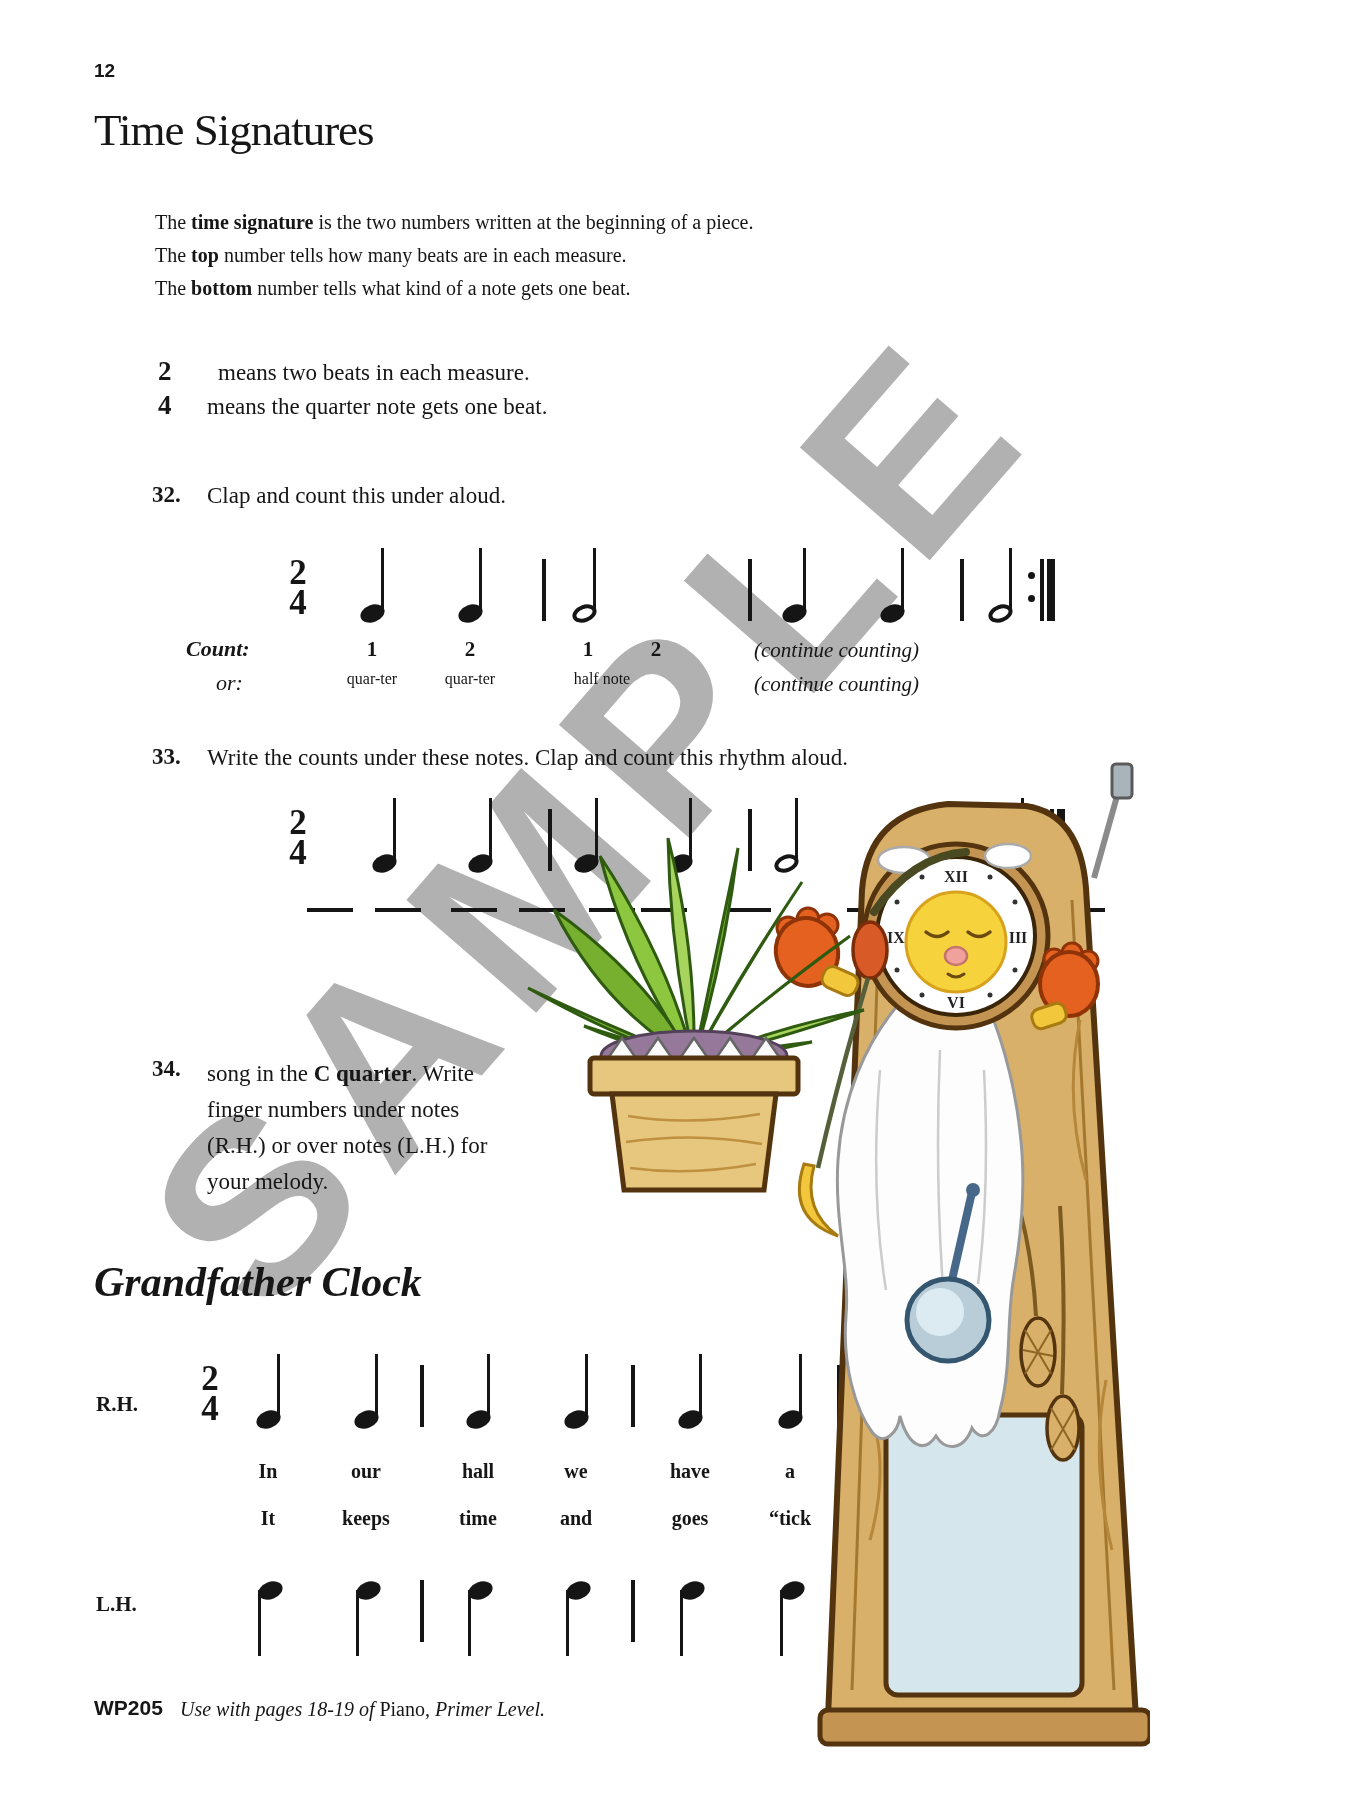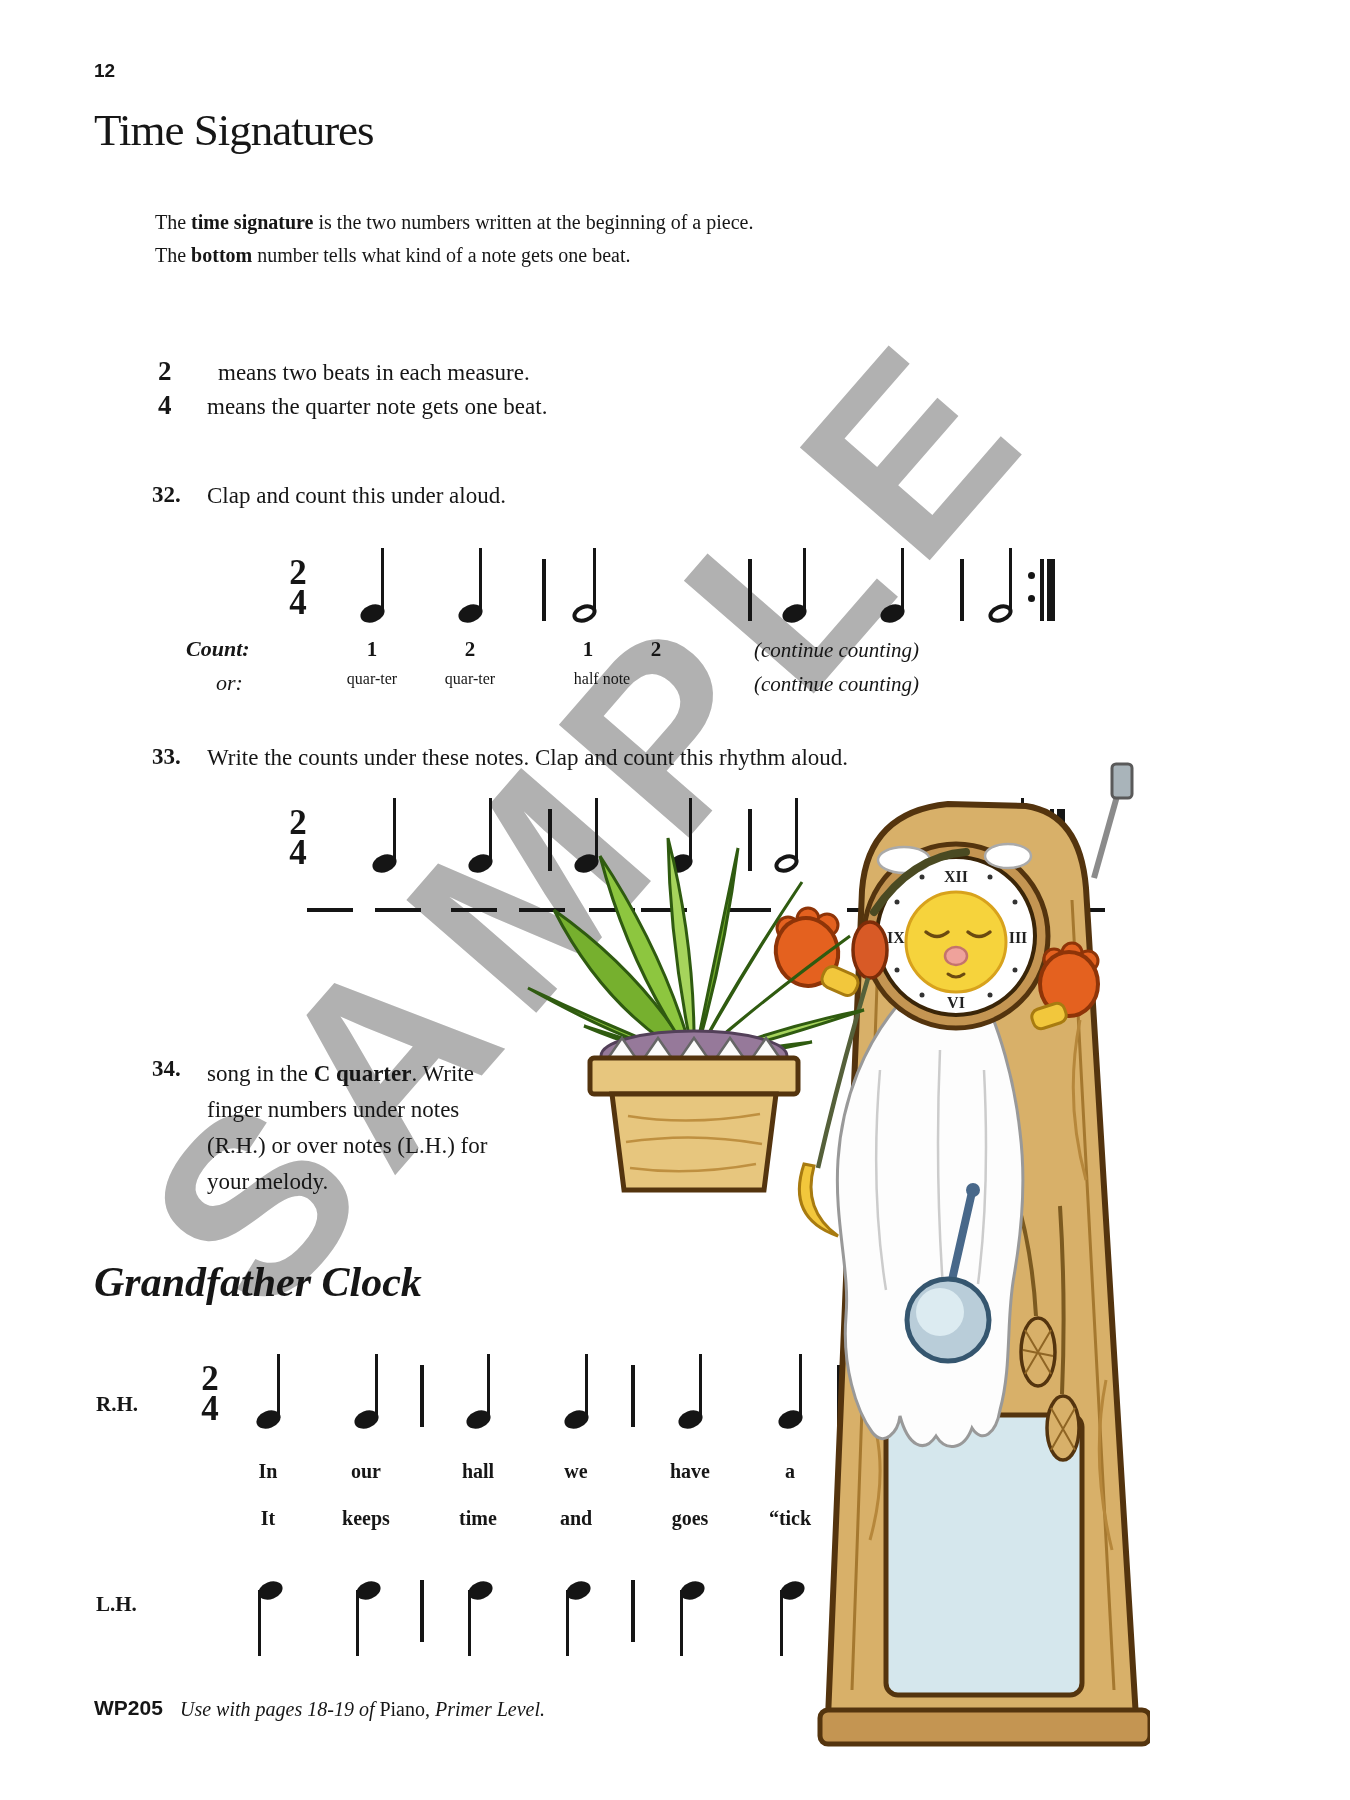--- a/index.html
+++ b/index.html
@@ -61,20 +61,21 @@
 </head>
 <body>
 
 <div class="watermark">SAMPLE</div>
 
 <div class="abs pagenum">12</div>
 <div class="abs title">Time Signatures</div>
 
 <div class="abs intro">
   <div><span>The </span><b>time signature</b><span> is the two numbers written at the beginning of a piece.</span></div>
+  <div><span>The </span><b>top</b><span> number tells how many beats are in each measure.</span></div>
   <div><span>The </span><b>bottom</b><span> number tells what kind of a note gets one beat.</span></div>
 </div>
 
 <div class="abs mnum" style="left:158px;top:356px">2</div>
 <div class="abs mtext" style="left:218px;top:360px">means two beats in each measure.</div>
 <div class="abs mnum" style="left:158px;top:390px">4</div>
 <div class="abs mtext" style="left:207px;top:394px">means the quarter note gets one beat.</div>
 
 <div class="abs exnum" style="left:152px;top:482px">32.</div>
 <div class="abs extext" style="left:207px;top:483px">Clap and count this under aloud.</div>

